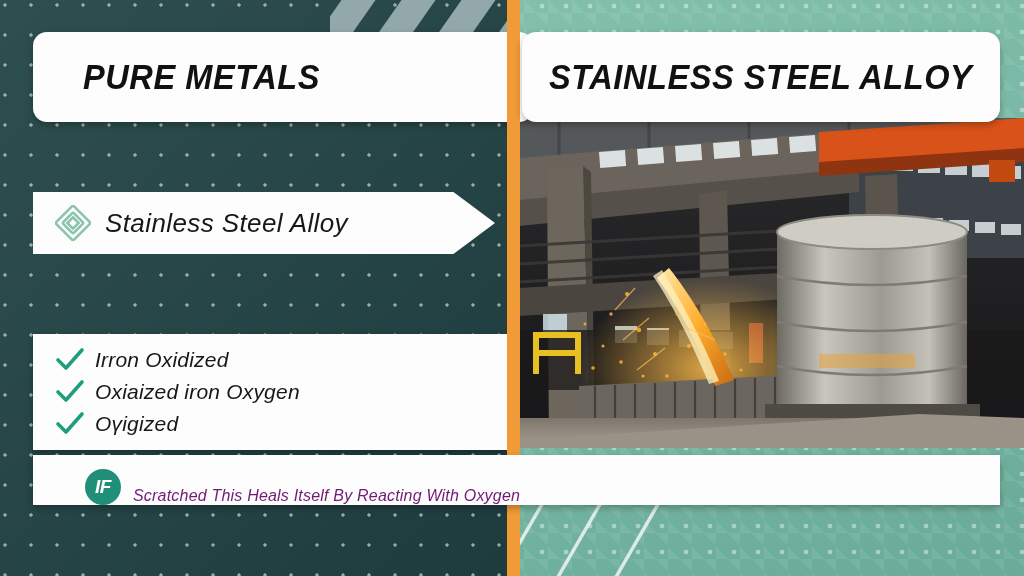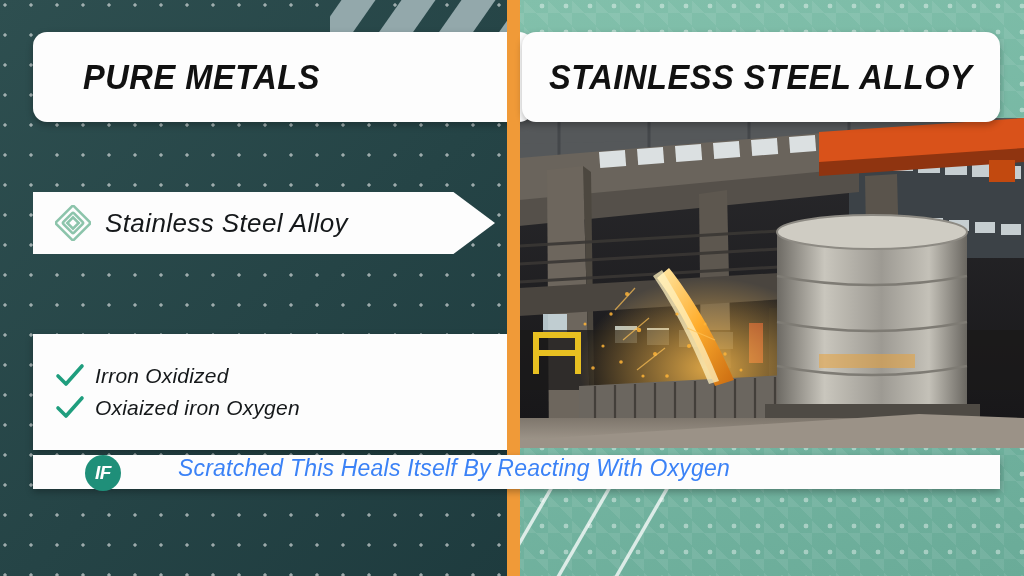--- a/index.html
+++ b/index.html
@@ -105,31 +105,31 @@
   .check-card{
     left:33px;top:334px;width:478px;height:116px;z-index:5;
     padding:0;display:flex;flex-direction:column;justify-content:center;
   }
   .check-row{display:flex;align-items:center;height:32px;padding-left:22px;}
   .check-row .ck{width:30px;height:26px;flex:none;}
   .check-row .txt{margin-left:10px;font-size:21px;color:#15181a;letter-spacing:.2px;}
 
   
   .bottom-card{
-    left:33px;top:455px;width:967px;height:34px;z-index:8;
-    display:flex;align-items:flex-start;gap:45px;
+    left:33px;top:455px;width:967px;height:50px;z-index:8;
+    display:flex;align-items:flex-end;
   }
   .bottom-card .badge{
     margin-left:52px;width:36px;height:36px;border-radius:50%;
     background:#1f8f79;color:#fff;flex:none;
     display:flex;align-items:center;justify-content:center;
     font-size:19px;font-weight:bold;letter-spacing:-.5px;
   }
   .bottom-card .btxt{
-    margin-left:12px;font-size:23px;color:#3b82f6;letter-spacing:.2px;
+    margin-left:12px;font-size:16px;color:#701a75;letter-spacing:.2px;
   }
 </style>
 </head>
 <body>
 
 <div class="slide">
 
   <div class="bg-left"></div>
   <div class="bg-right"></div>
 
@@ -354,20 +354,28 @@
       <span class="txt">Irron Oxidized</span>
     </div>
     <div class="check-row">
       <span class="ck">
         <svg viewBox="0 0 30 26" aria-hidden="true">
             <path d="M3 13 L11 21 L27 3" fill="none" stroke="#1f9e7e" stroke-width="3.6" stroke-linecap="round" stroke-linejoin="round"></path>
           </svg>
       </span>
       <span class="txt">Oxiaized iron Oxygen</span>
     </div>
+    <div class="check-row">
+      <span class="ck">
+        <svg viewBox="0 0 30 26" aria-hidden="true">
+            <path d="M3 13 L11 21 L27 3" fill="none" stroke="#1f9e7e" stroke-width="3.6" stroke-linecap="round" stroke-linejoin="round"></path>
+          </svg>
+      </span>
+      <span class="txt">Oүigized</span>
+    </div>
   </div>
 
   <div class="card bottom-card">
     <span class="badge">IF</span>
     <span class="btxt">Scratched This Heals Itself By Reacting With Oxygen</span>
   </div>
 
 </div>
 
 </body></html>

